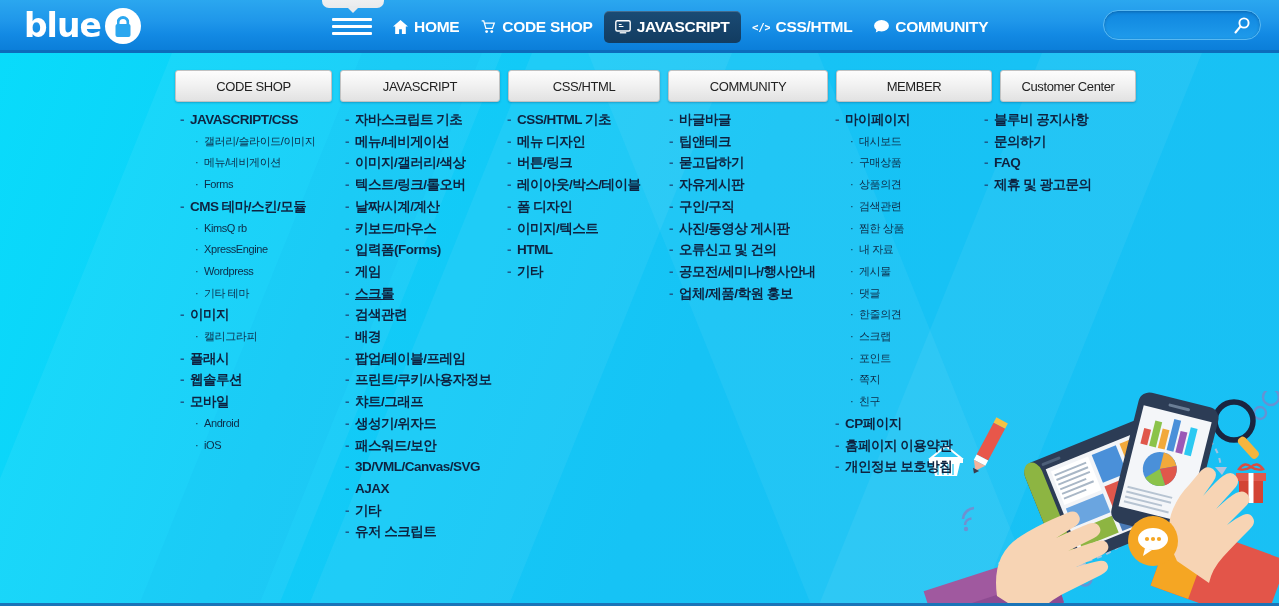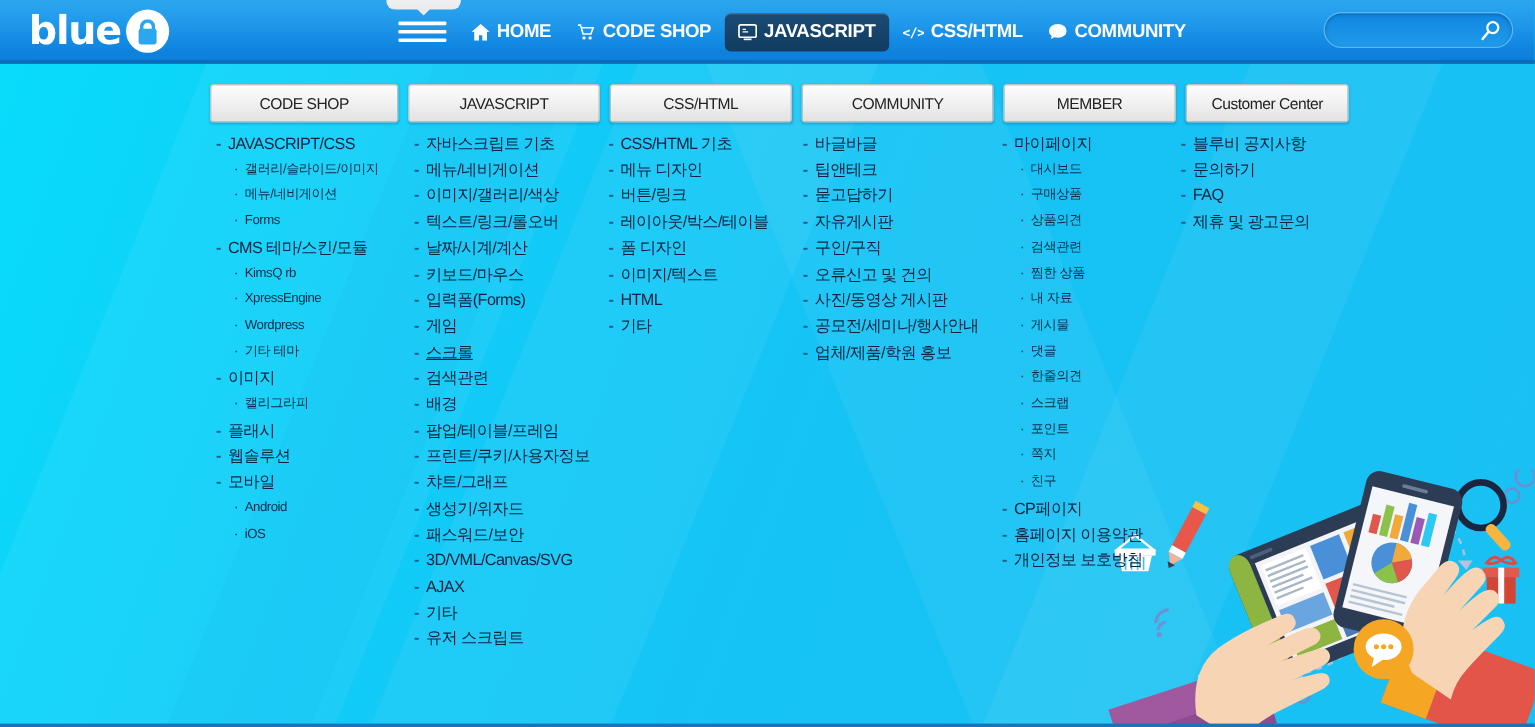--- a/index.html
+++ b/index.html
@@ -125,33 +125,33 @@
   #tabrow { position:absolute; left:175px; top:17px; display:flex; gap:8px; }
   .megatab {
     height:32px; background:linear-gradient(180deg,#fdfdfd 0%,#f2f2f2 45%,#e2e2e2 100%);
     border:1px solid #c2c2c2; border-radius:3px;
     display:flex; align-items:center; justify-content:center;
     font-size:13px; color:#222; letter-spacing:-0.4px;
     box-shadow:0 1px 2px rgba(0,60,110,0.30);
     cursor:pointer; white-space:nowrap;
   }
   .megatab.w1{width:157px;} .megatab.w2{width:160px;} .megatab.w3{width:152px;}
-  .megatab.w4{width:160px;} .megatab.w5{width:144px;} .megatab.w6{width:136px;}
+  .megatab.w4{width:160px;} .megatab.w5{width:156px;} .megatab.w6{width:136px;}
 
   #cols { position:absolute; left:0; top:56px; width:1279px; }
   .col { position:absolute; top:0; }
   .c1{left:178px; width:160px;}
   .c2{left:343px; width:165px;}
   .c3{left:505px; width:165px;}
   .c4{left:667px; width:175px;}
   .c5{left:833px; width:160px;}
   .c6{left:982px; width:180px;}
 
   .lvl1 {
-    font-size:13.5px; font-weight:normal; color:#0e2340; letter-spacing:-0.5px;
+    font-size:13.5px; font-weight:bold; color:#0e2340; letter-spacing:-0.5px;
     line-height:21.7px; white-space:nowrap; cursor:pointer;
     position:relative; padding-left:12px;
   }
   .lvl1:before{
     content:"-"; position:absolute; left:2px; top:0; color:#1d5c8c; font-weight:bold;
   }
   .lvl1.underline{ text-decoration:underline; }
   .lvl2 {
     font-size:11px; color:#0d2b47; letter-spacing:-0.4px;
     line-height:21.7px; white-space:nowrap; cursor:pointer;
@@ -327,22 +327,22 @@
         <div class="lvl1">이미지/텍스트</div>
         <div class="lvl1">HTML</div>
         <div class="lvl1">기타</div>
       </div>
     <div class="col c4">
         <div class="lvl1">바글바글</div>
         <div class="lvl1">팁앤테크</div>
         <div class="lvl1">묻고답하기</div>
         <div class="lvl1">자유게시판</div>
         <div class="lvl1">구인/구직</div>
+        <div class="lvl1">사진/동영상 게시판</div>
         <div class="lvl1">오류신고 및 건의</div>
-        <div class="lvl1">사진/동영상 게시판</div>
         <div class="lvl1">공모전/세미나/행사안내</div>
         <div class="lvl1">업체/제품/학원 홍보</div>
       </div>
     <div class="col c5">
         <div class="lvl1">마이페이지</div>
         <div class="lvl2">대시보드</div>
         <div class="lvl2">구매상품</div>
         <div class="lvl2">상품의견</div>
         <div class="lvl2">검색관련</div>
         <div class="lvl2">찜한 상품</div>

